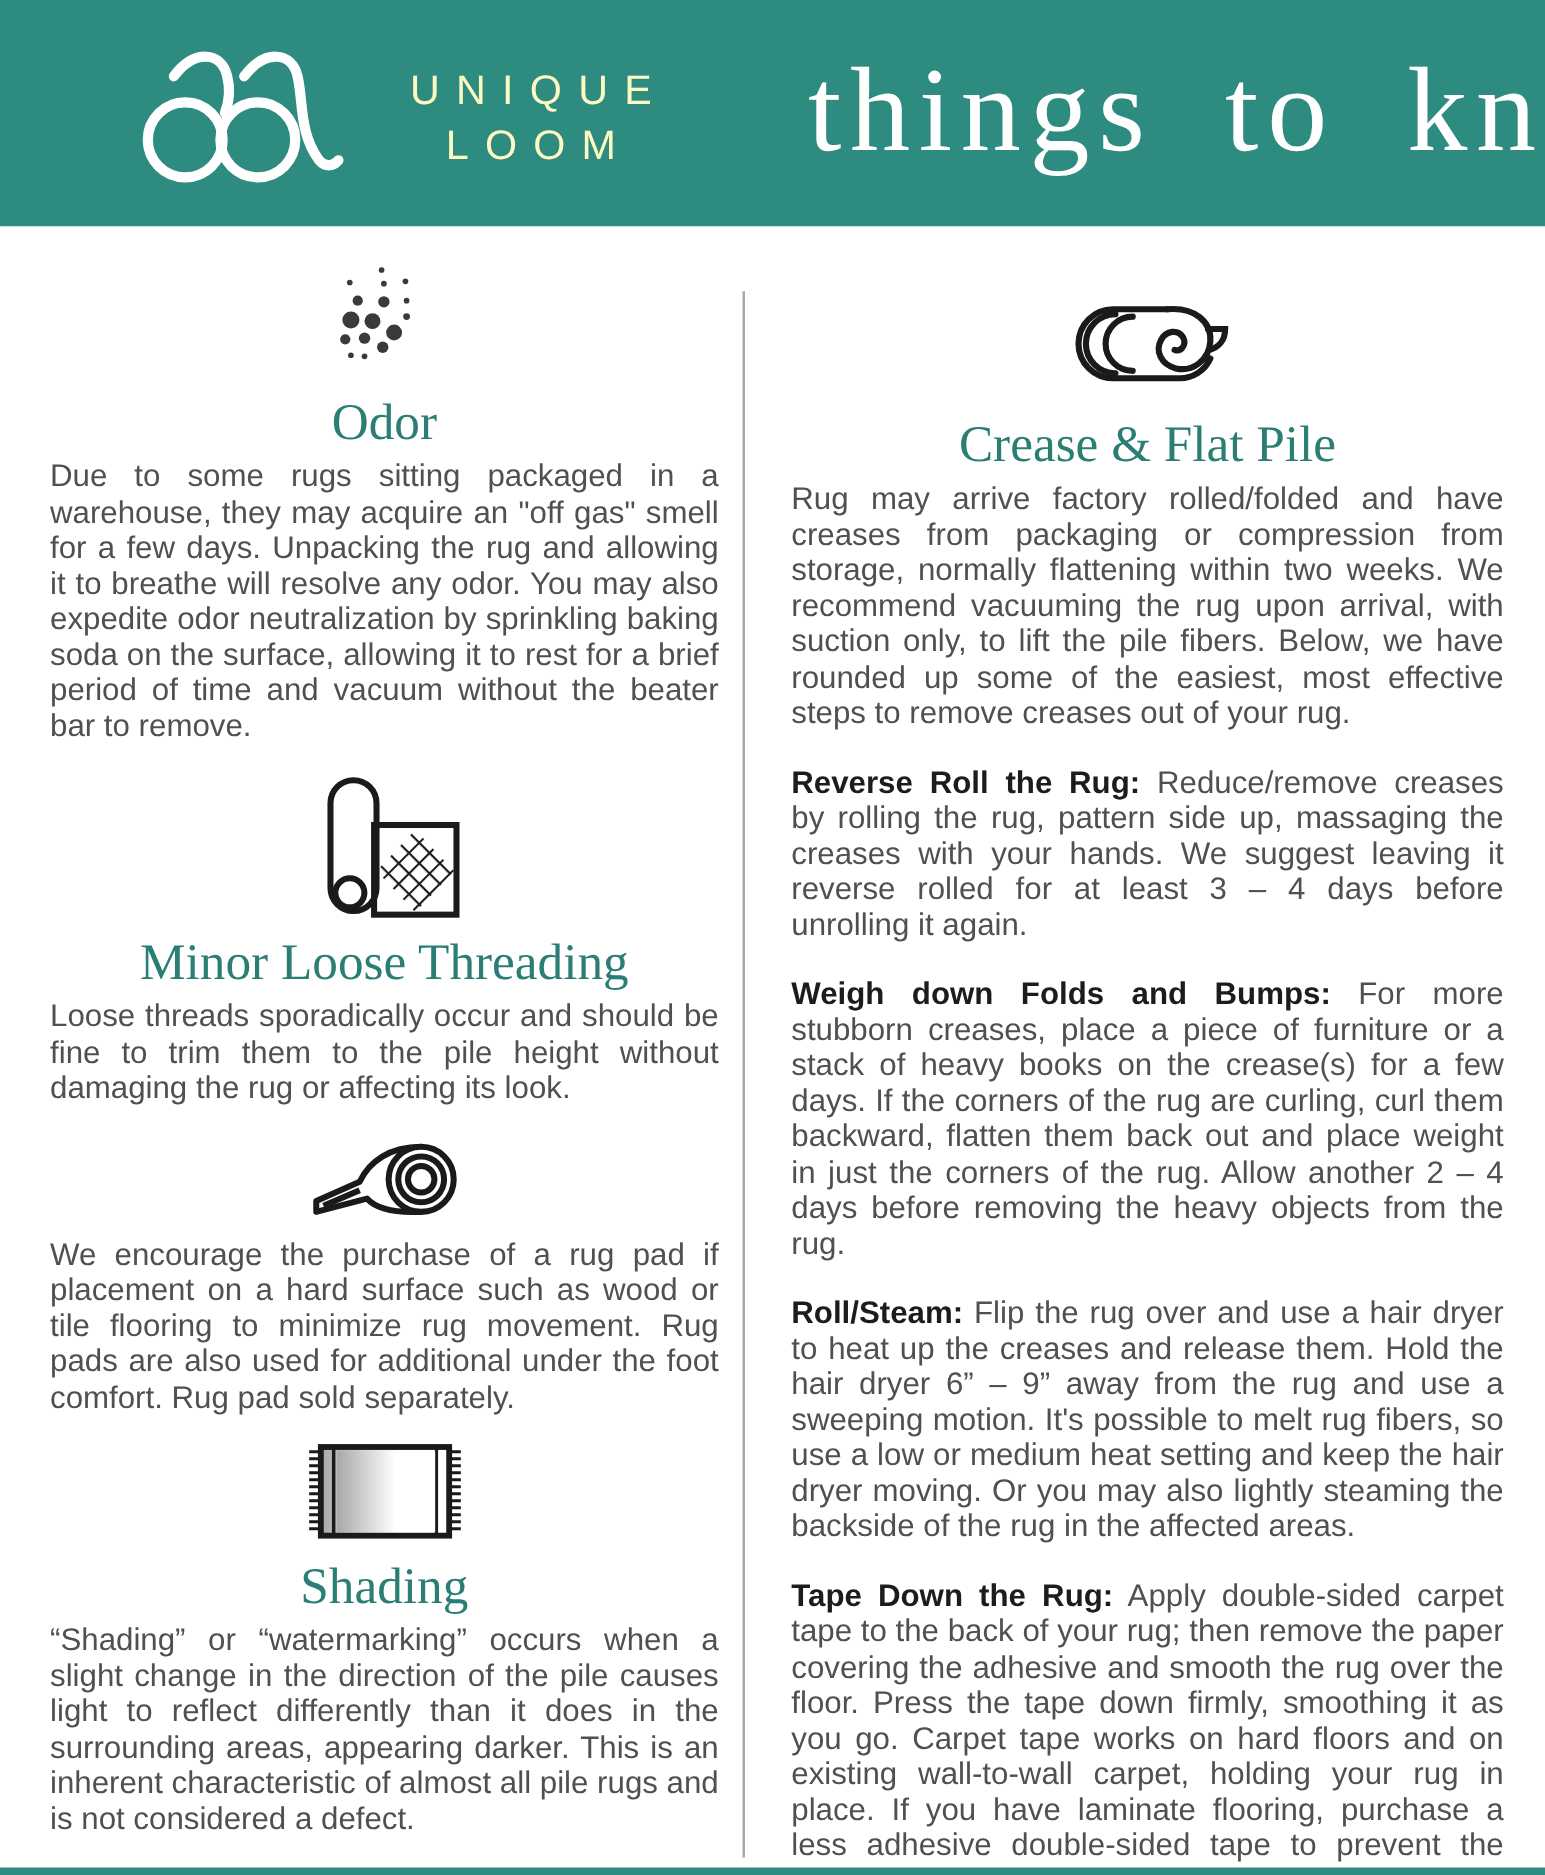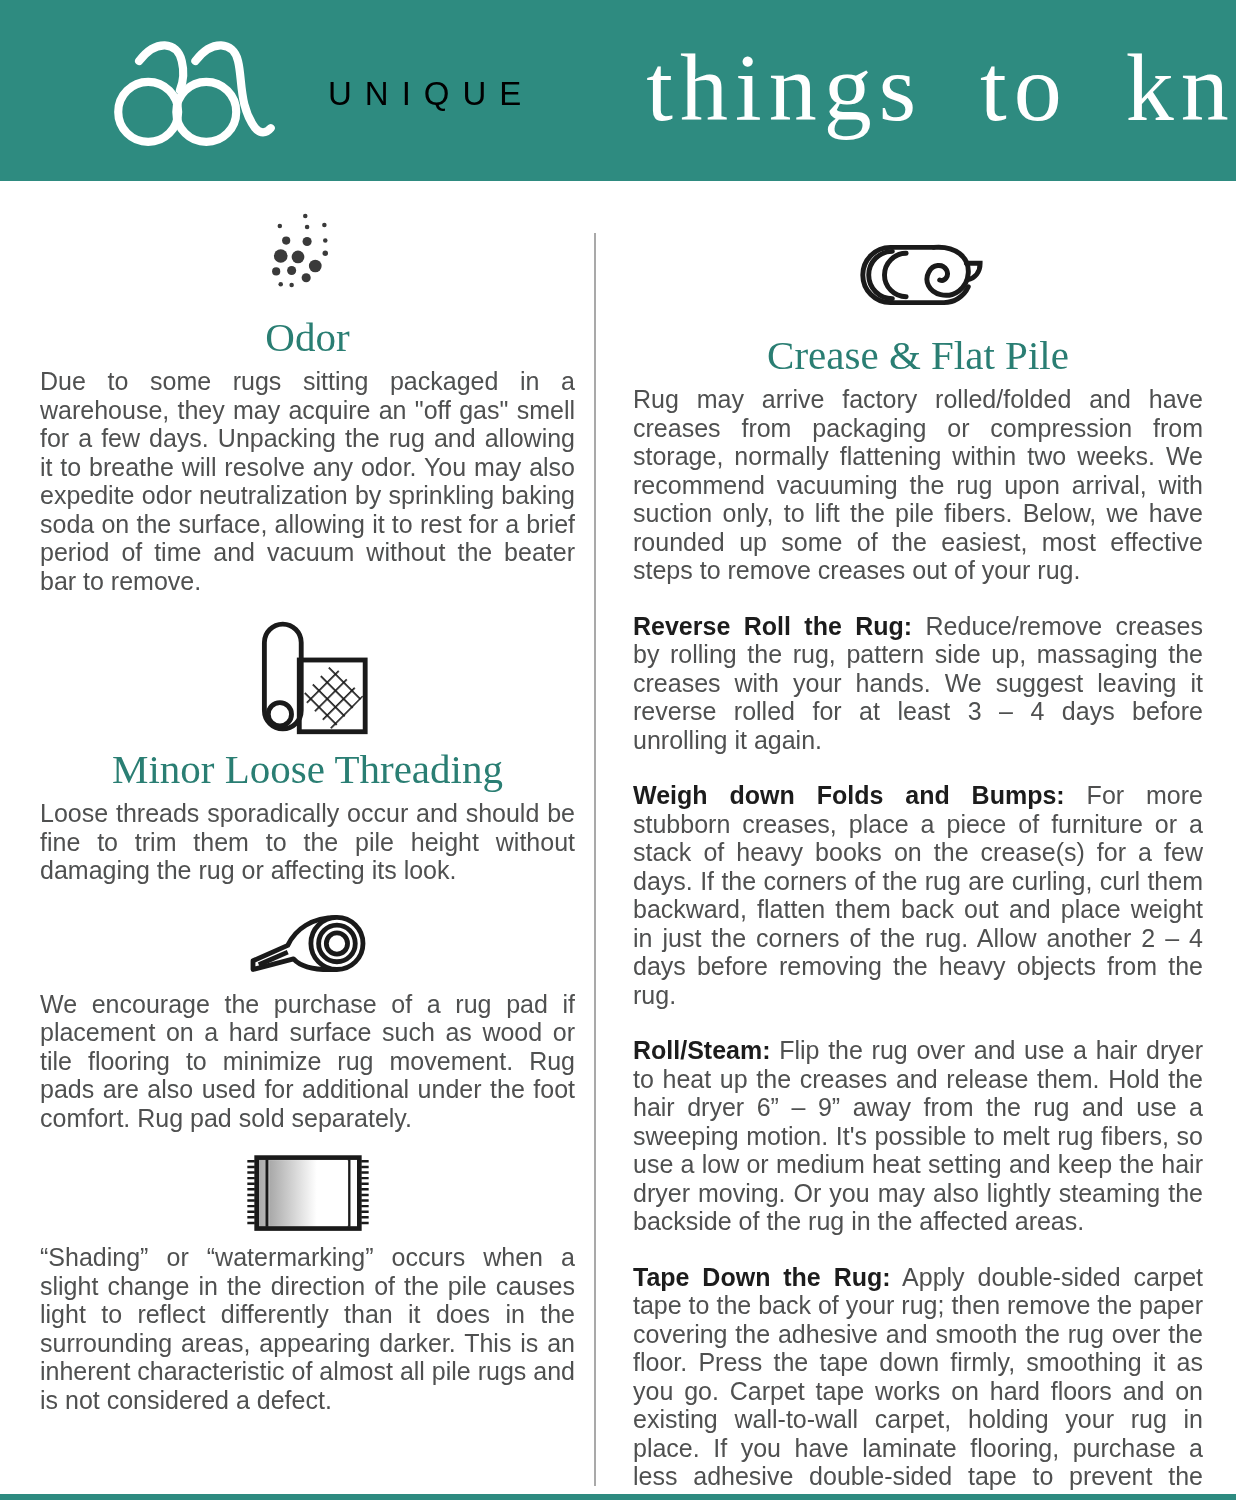--- a/index.html
+++ b/index.html
@@ -19,21 +19,21 @@
     display:flex;
     align-items:center;
   }
   .logo-block {
     display:flex;
     align-items:center;
     margin-left:104px;
   }
   .logo-mark { width:210px; height:118px; }
   .brand {
-    color:#000000;
+    color:#fef9c3;
     font-size:33px;
     letter-spacing:13px;
     line-height:1.32;
     text-align:center;
     margin-left:14px;
     margin-top:6px;
   }
   .page-title {
     color:#ffffff;
     font-family:"Liberation Serif", serif;
@@ -103,20 +103,21 @@
       <svg class="logo-mark" viewBox="0 0 230 130">
         <g stroke="#ffffff" stroke-width="9" fill="none" stroke-linecap="round">
           <circle cx="48" cy="88" r="33"></circle>
           <path d="M38 32 C 56 8 80 10 85 32 C 88 44 87 54 83 64"></path>
           <circle cx="112" cy="88" r="33"></circle>
           <path d="M100 32 C 118 8 142 10 147 32 C 152 52 148 82 166 106 C 171 112 178 112 183 106"></path>
         </g>
       </svg>
       <div class="brand">
         <div>UNIQUE</div>
+        <div>LOOM</div>
       </div>
     </div>
     <div class="page-title">things to know</div>
   </div>
 
   <div class="content">
 
     <div class="col-left">
 
       <div class="sec sec-odor">
@@ -190,20 +191,21 @@
             </defs>
             <g stroke="#1a1a1a" stroke-width="2.6">
               <path d="M10 10 H18 M10 16 H18 M10 22 H18 M10 28 H18 M10 34 H18 M10 40 H18 M10 46 H18 M10 52 H18 M10 58 H18 M10 64 H18 M10 70 H18 M10 76 H18"></path>
               <path d="M132 10 H140 M132 16 H140 M132 22 H140 M132 28 H140 M132 34 H140 M132 40 H140 M132 46 H140 M132 52 H140 M132 58 H140 M132 64 H140 M132 70 H140 M132 76 H140"></path>
             </g>
             <rect x="20" y="6" width="110" height="76" fill="url(#shgrad)" stroke="#1a1a1a" stroke-width="5"></rect>
             <path d="M31 8 V80 M119 8 V80" stroke="#1a1a1a" stroke-width="3" fill="none"></path>
             <rect x="34" y="9" width="84" height="70" fill="url(#shgrad)"></rect>
           </svg>
         </div>
+        <h2>Shading</h2>
         <p class="body-p">“Shading” or “watermarking” occurs when a slight change in the direction of the pile causes light to reflect differently than it does in the surrounding areas, appearing darker. This is an inherent characteristic of almost all pile rugs and is not considered a defect.</p>
       </div>
 
     </div>
 
     <div class="divider"></div>
 
     <div class="col-right">
 
       <div class="sec sec-crease">

